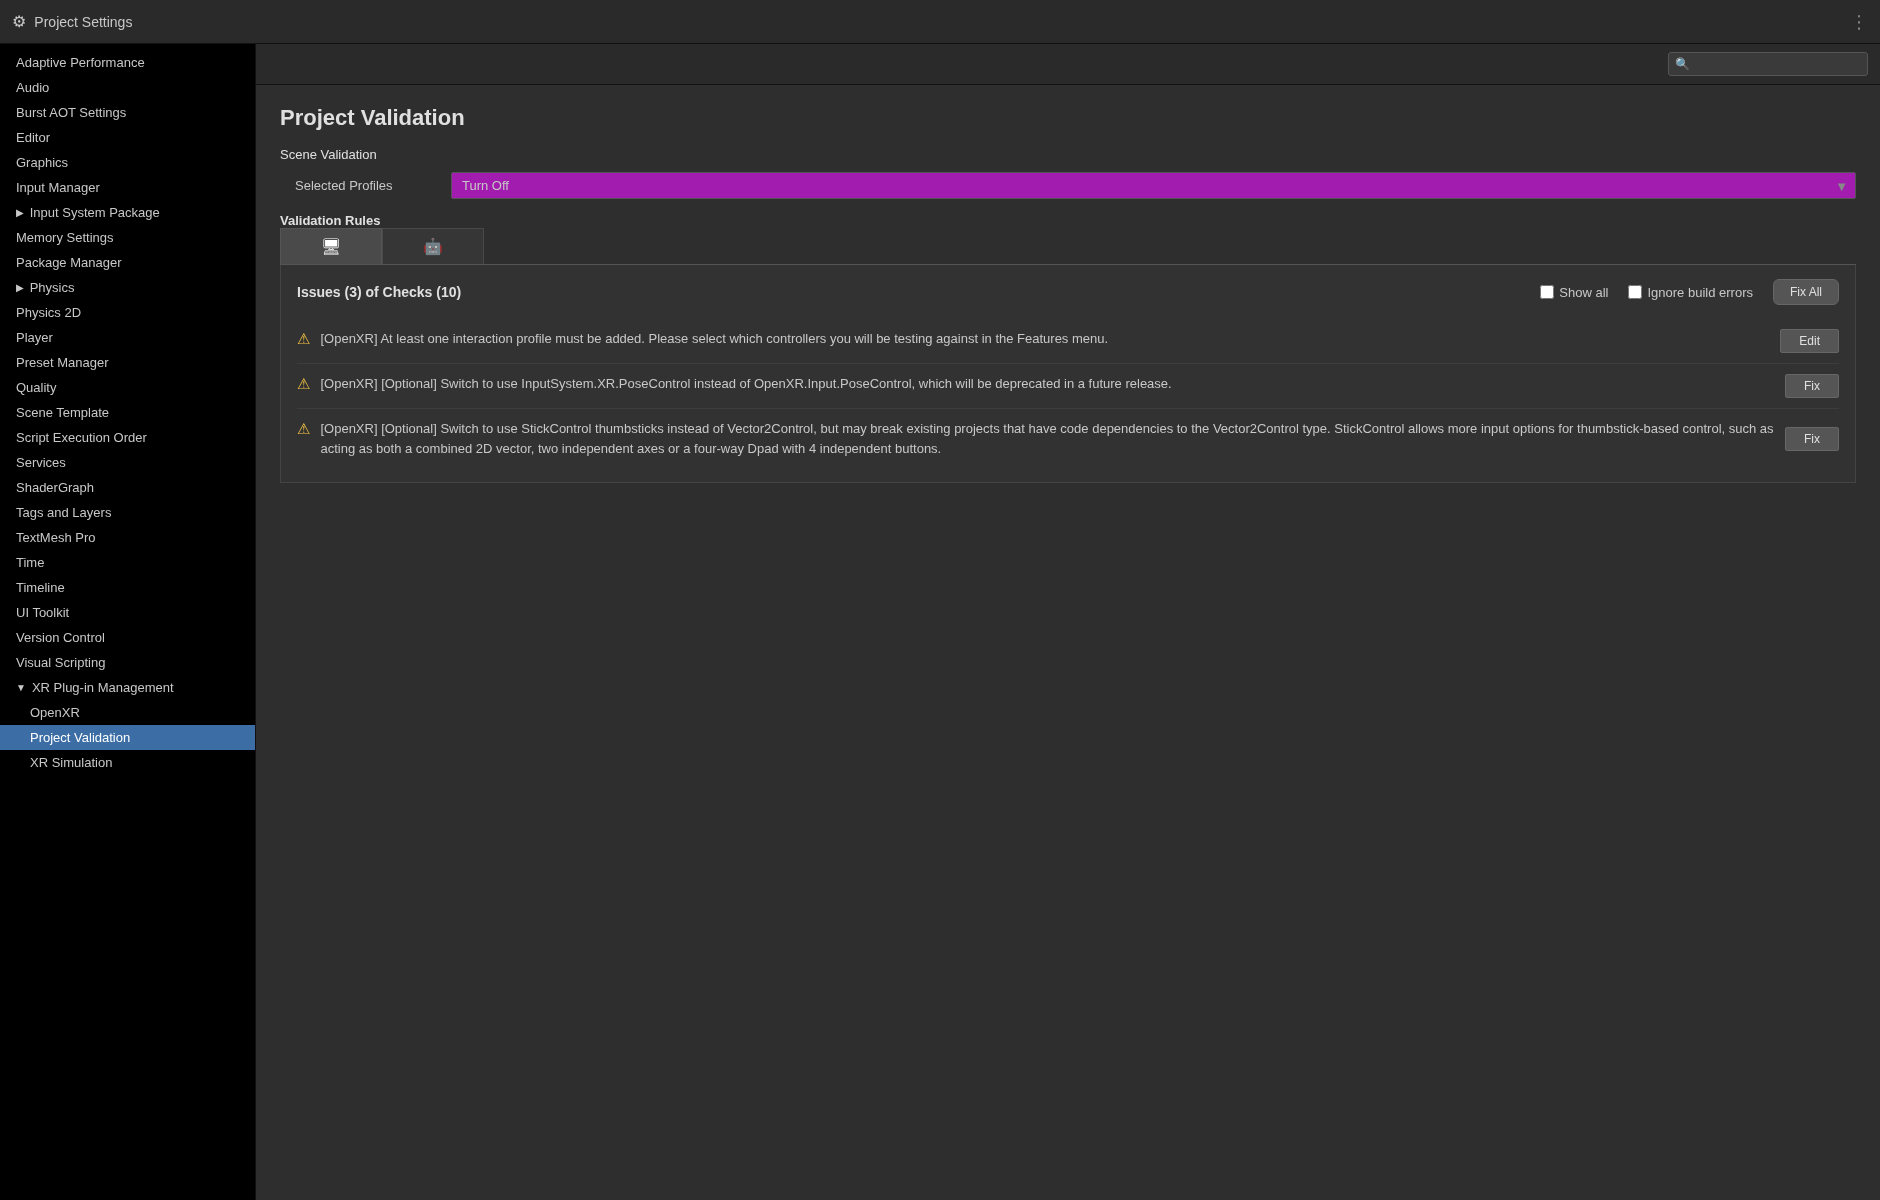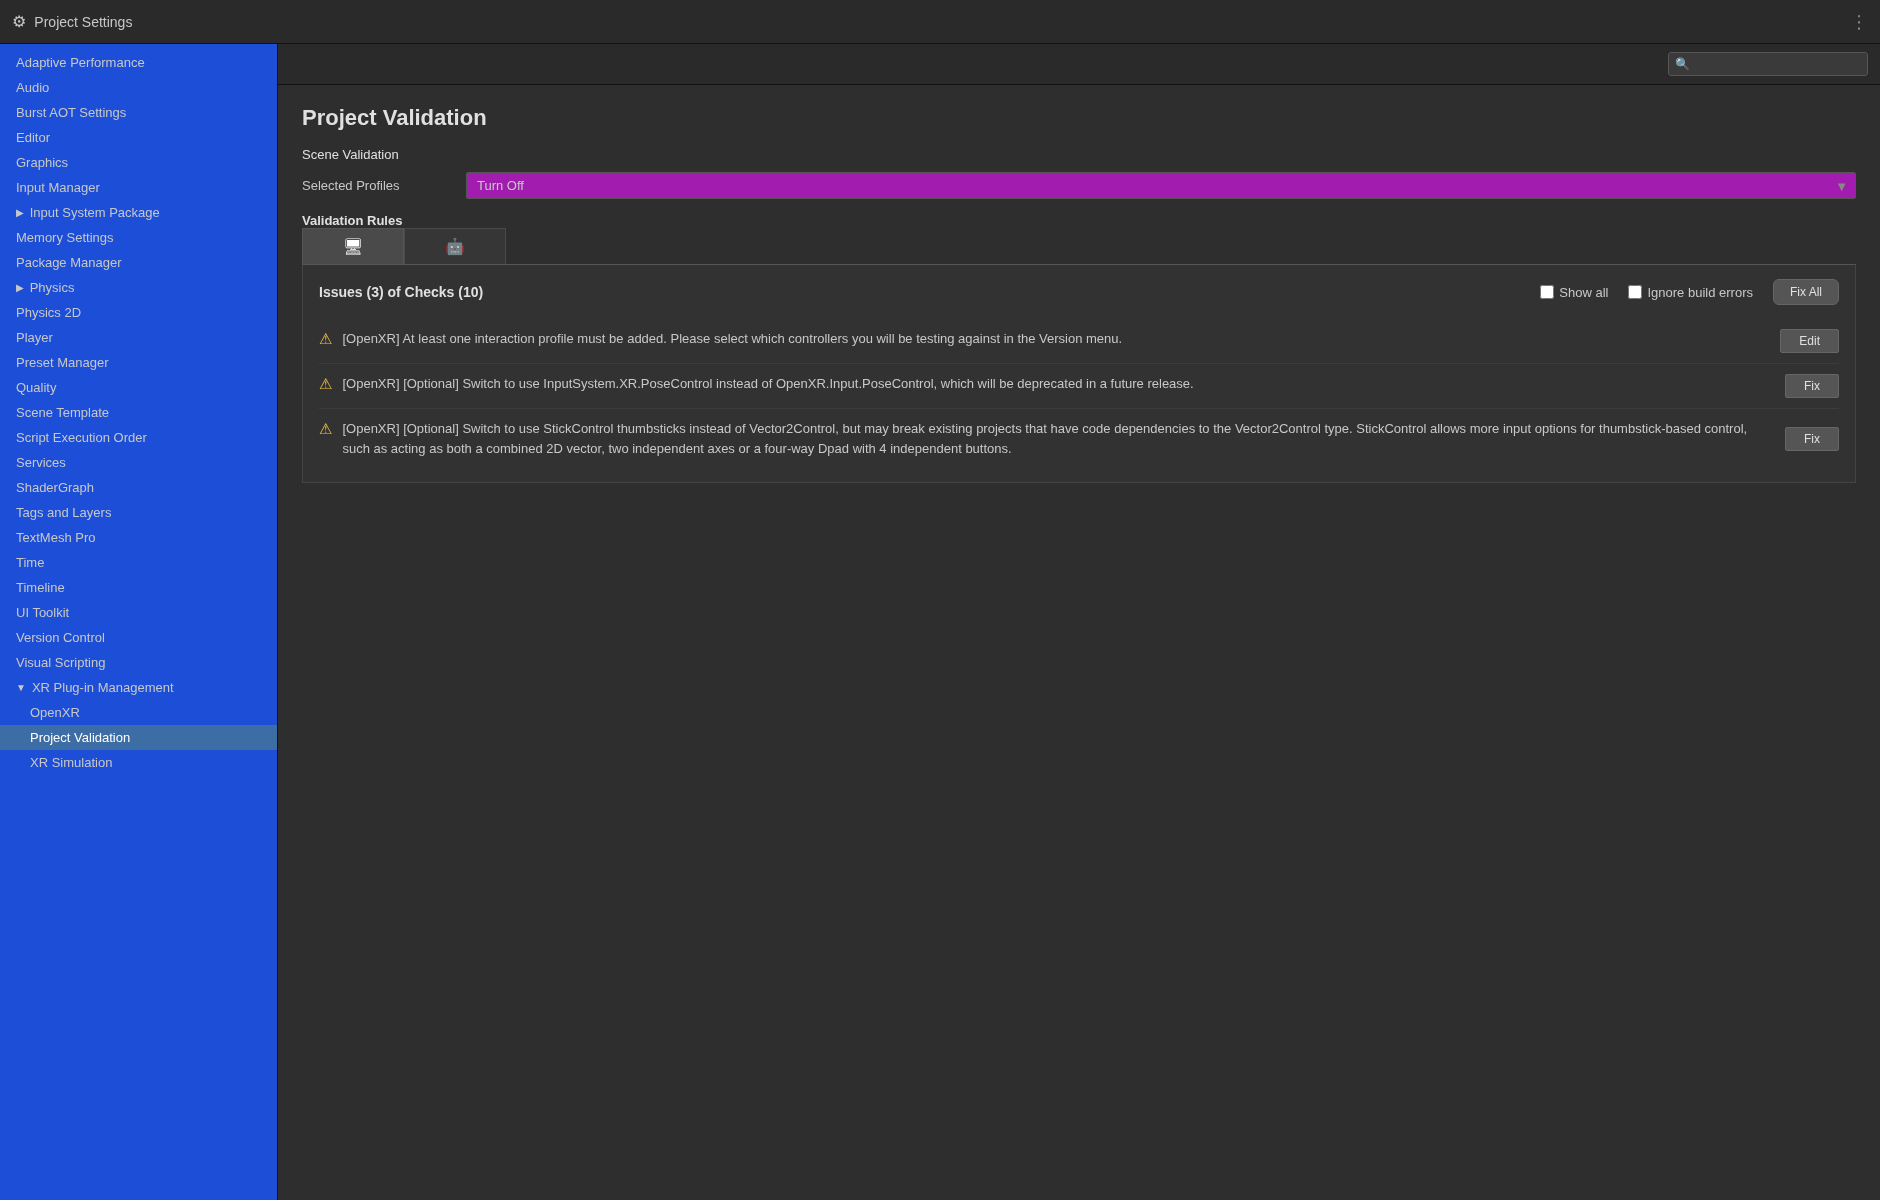--- a/index.html
+++ b/index.html
@@ -40,22 +40,22 @@
     }
 
     
     #main {
       display: flex;
       height: calc(1200px - 44px);
     }
 
     
     #sidebar {
-      width: 278px;
-      background: #1d4ed8;
+      width: 256px;
+      background: #000000;
       border-right: 1px solid #111;
       overflow-y: auto;
       flex-shrink: 0;
       padding: 6px 0;
     }
     #sidebar::-webkit-scrollbar { width: 6px; }
     #sidebar::-webkit-scrollbar-thumb { background: #444; }
 
     .sidebar-item {
       padding: 5px 16px 5px 16px;
@@ -137,22 +137,23 @@
       font-weight: normal;
       color: #e0e0e0;
       font-size: 13px;
       margin-bottom: 10px;
     }
 
     
     .field-row {
       display: flex;
       align-items: center;
-      gap: 24px;
+      gap: 16px;
       margin-bottom: 14px;
+      margin-left: 15px;
     }
     .field-label {
       color: #c8c8c8;
       font-size: 13px;
       min-width: 140px;
     }
     .select-wrapper {
       flex: 1;
       position: relative;
     }
@@ -447,21 +448,21 @@
           <label class="checkbox-label">
             <input type="checkbox" class="checkbox-input" style="">
             <span>Ignore build errors</span>
           </label>
           <button class="btn">Fix All</button>
         </div>
 
         <div id="issues-list">
             <div class="issue-item">
               <span class="warning-icon">⚠</span>
-              <span class="issue-text">[OpenXR] At least one interaction profile must be added.  Please select which controllers you will be testing against in the Version menu.</span>
+              <span class="issue-text">[OpenXR] At least one interaction profile must be added.  Please select which controllers you will be testing against in the Features menu.</span>
               <button class="issue-btn">Edit</button>
             </div>
             <div class="issue-item">
               <span class="warning-icon">⚠</span>
               <span class="issue-text">[OpenXR] [Optional] Switch to use InputSystem.XR.PoseControl instead of OpenXR.Input.PoseControl, which will be deprecated in a future release.</span>
               <button class="issue-btn">Fix</button>
             </div>
             <div class="issue-item">
               <span class="warning-icon">⚠</span>
               <span class="issue-text">[OpenXR] [Optional] Switch to use StickControl thumbsticks instead of Vector2Control, but may break existing projects that have code dependencies to the Vector2Control type. StickControl allows more input options for thumbstick-based control, such as acting as both a combined 2D vector, two independent axes or a four-way Dpad with 4 independent buttons.</span>

